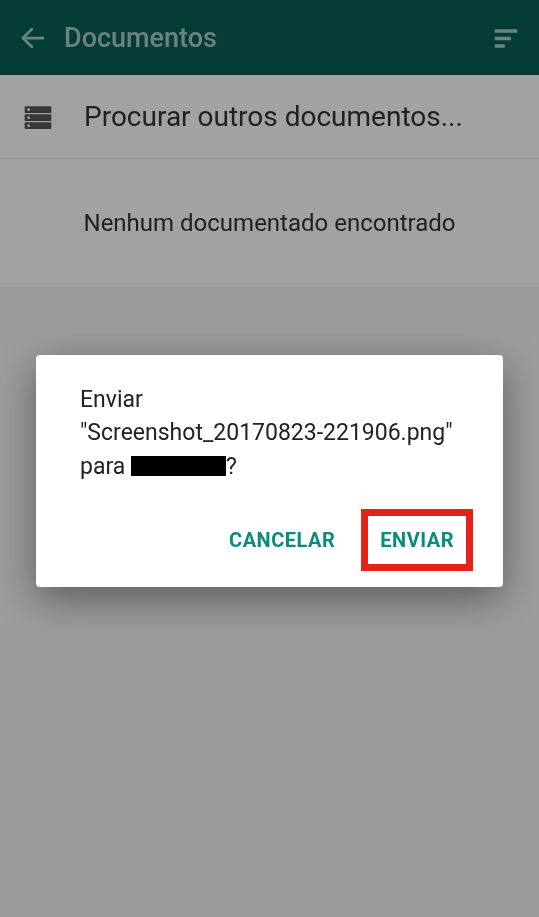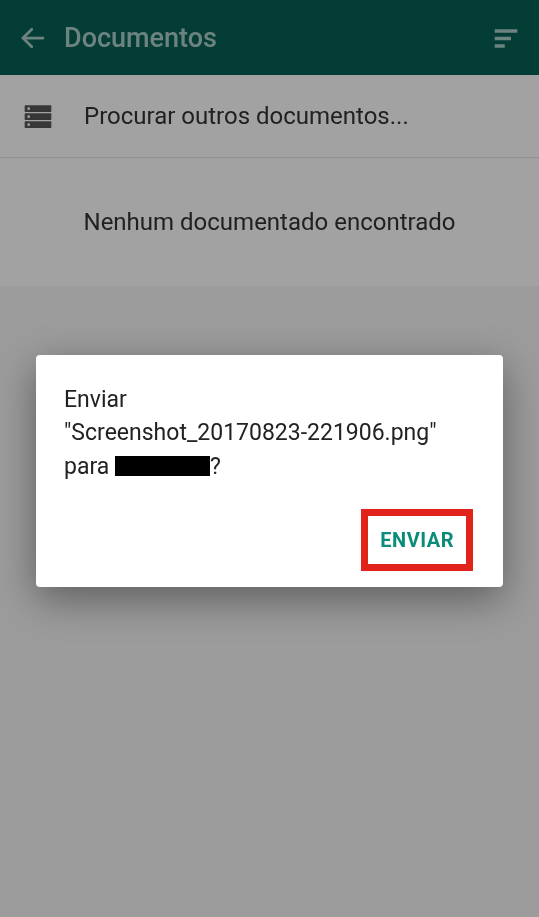--- a/index.html
+++ b/index.html
@@ -65,39 +65,39 @@
       gap: 30px;
       border-bottom: 1px solid #ddd;
       cursor: pointer;
     }
     .storage-icon {
       color: #555;
       display: flex;
       align-items: center;
     }
     .browse-text {
-      font-size: 24px;
+      font-size: 28px;
       color: #333;
     }
     .empty-text {
       text-align: center;
       padding: 50px 20px;
       font-size: 24px;
       color: #333;
     }
     .dialog {
       position: absolute;
       top: 355px;
       left: 36px;
       right: 36px;
       background: #fff;
       border-radius: 4px;
       box-shadow: 0 12px 40px rgba(0,0,0,0.4);
       z-index: 10;
-      padding: 28px 30px 16px 28px;
+      padding: 28px 30px 16px 44px;
     }
     .dialog-message {
       font-size: 23px;
       color: #222;
       line-height: 1.45;
       margin-bottom: 26px;
     }
     .redacted {
       display: inline-block;
       width: 95px;
@@ -171,17 +171,18 @@
 
 <div class="overlay"></div>
 
 <div class="dialog">
   <div class="dialog-message">
     <span>Enviar</span><br>
     <span>"Screenshot_20170823-221906.png"</span><br>
     <span>para </span><span class="redacted"></span><span>?</span>
   </div>
   <div class="dialog-actions">
+    <button class="dialog-btn">CANCELAR</button>
     <span class="send-highlight">
       <button class="dialog-btn">ENVIAR</button>
     </span>
   </div>
 </div>
 
 </body></html>

